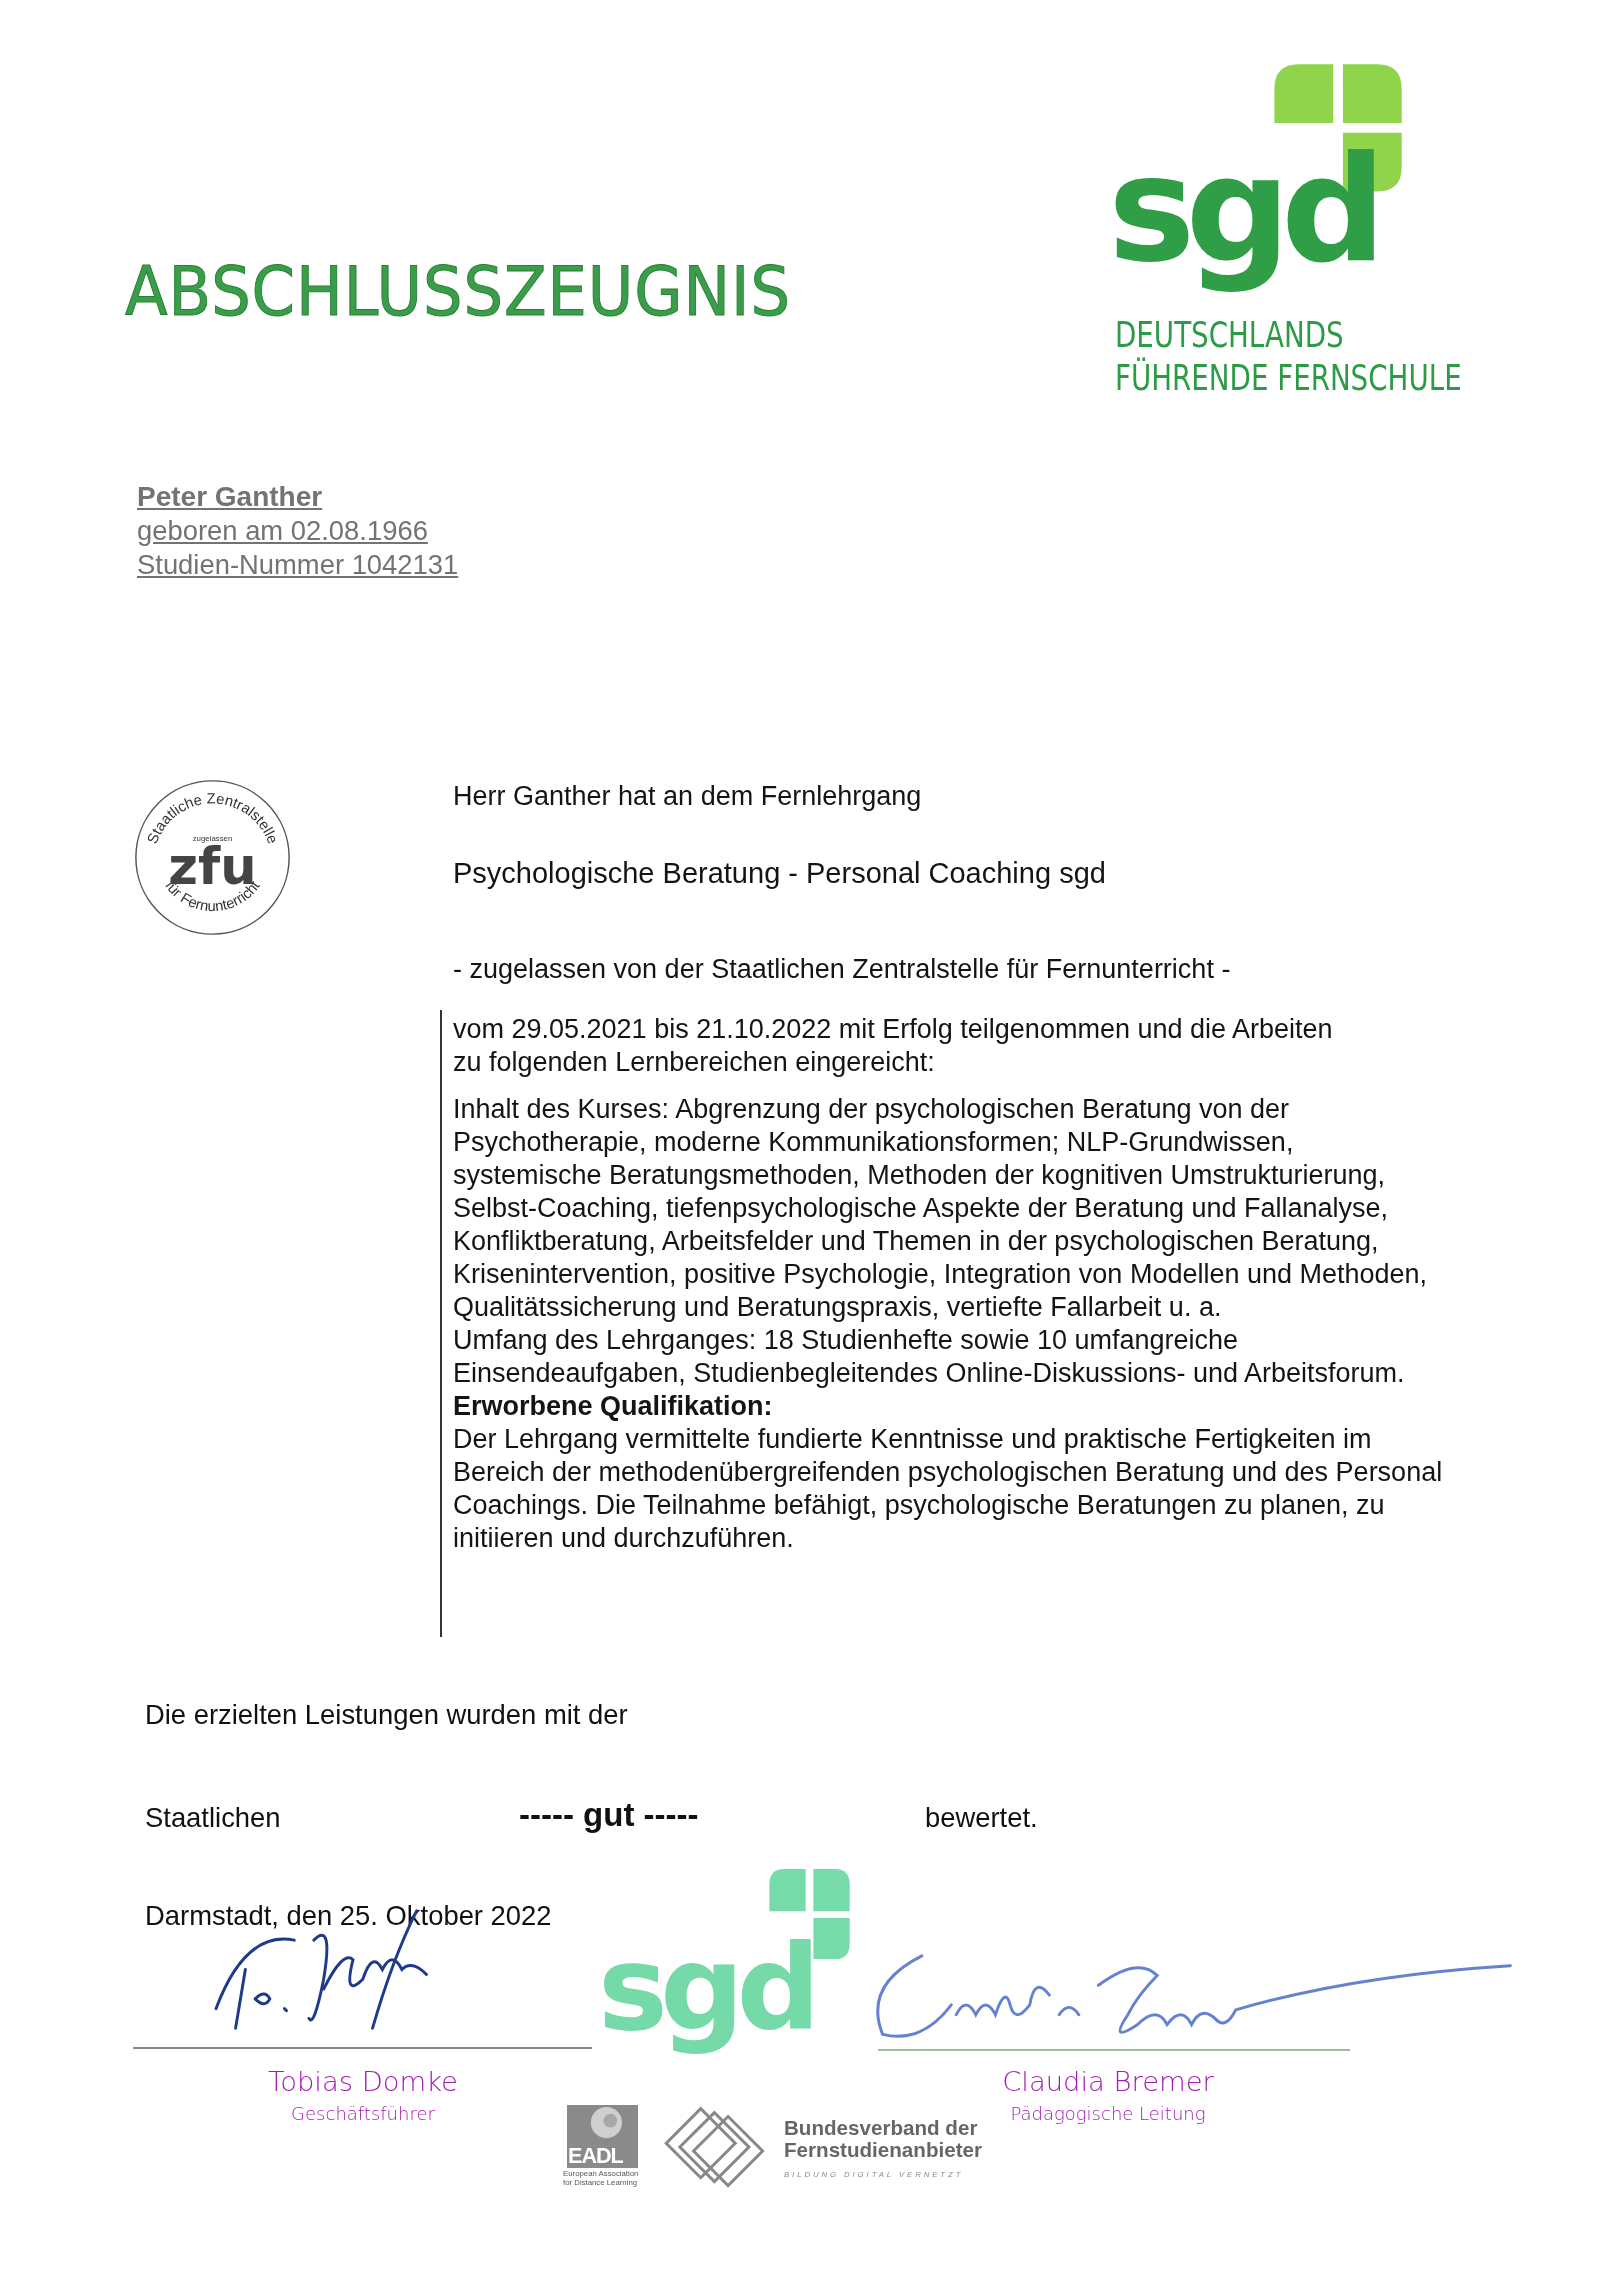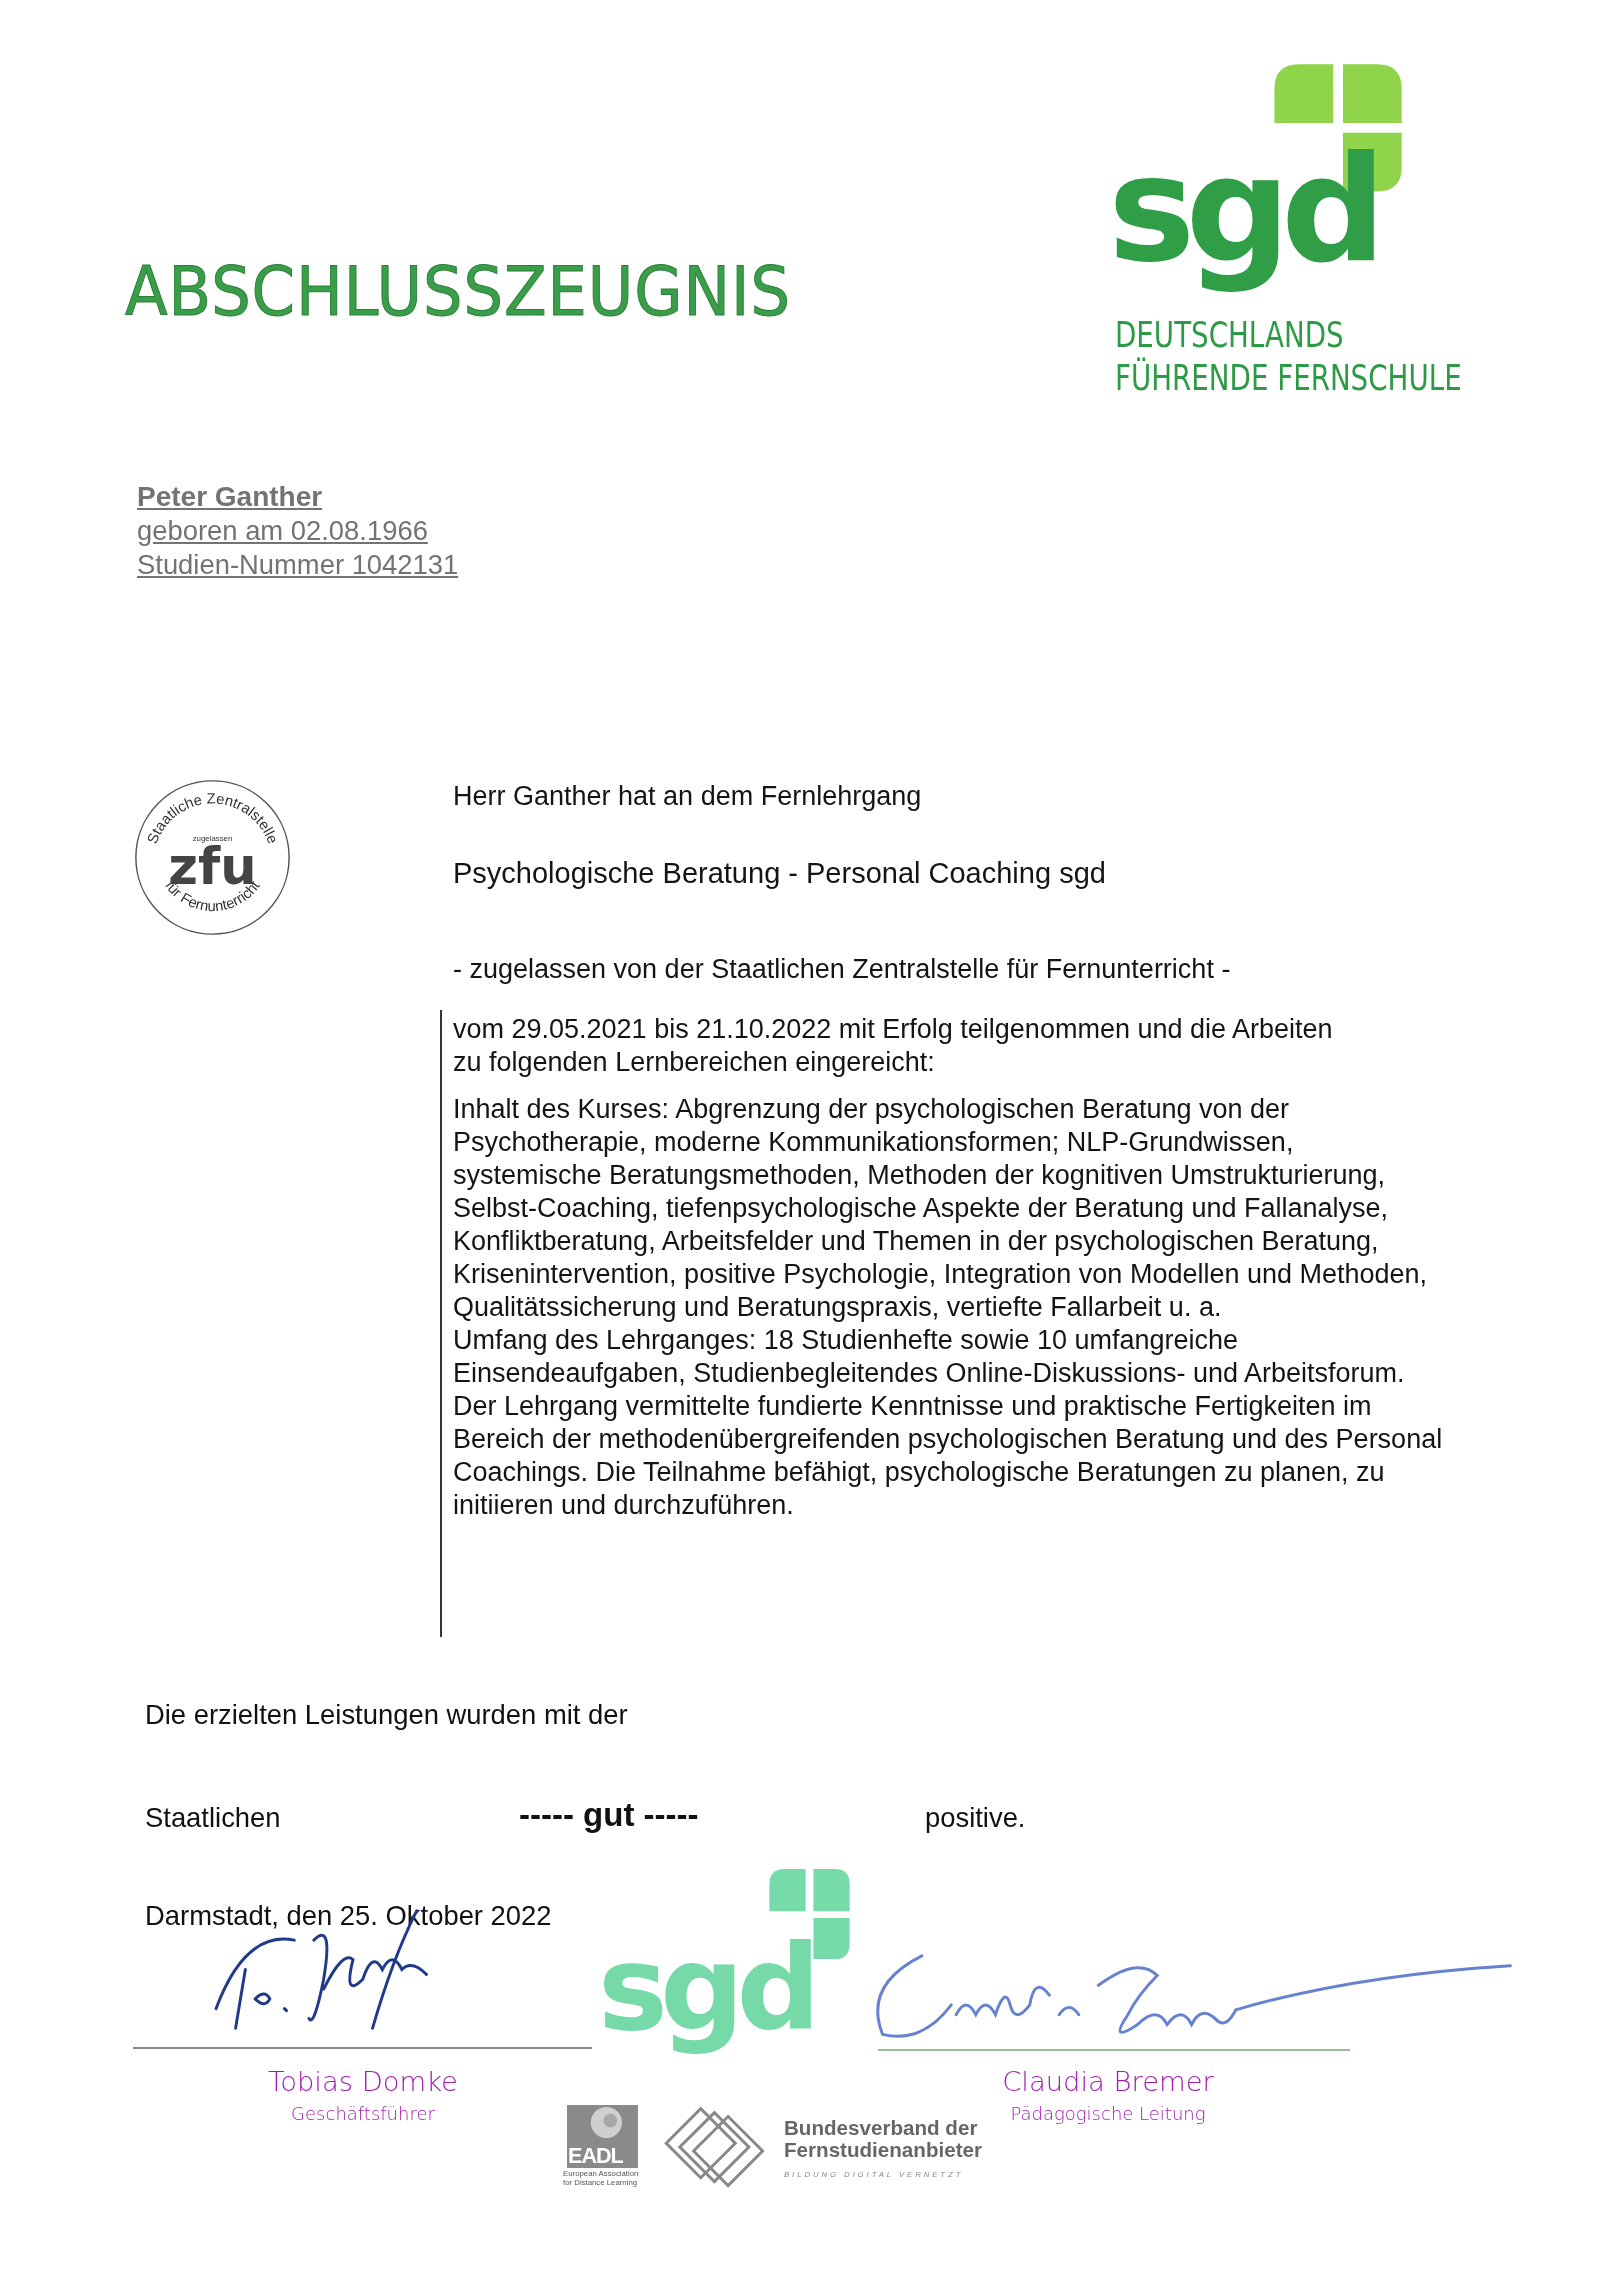--- a/index.html
+++ b/index.html
@@ -108,27 +108,28 @@
 <div class="abs body-text approved">- zugelassen von der Staatlichen Zentralstelle für Fernunterricht -</div>
 
 <div class="abs vline"></div>
 
 <div class="abs body-text details">
   <p>vom 29.05.2021 bis 21.10.2022 mit Erfolg teilgenommen und die Arbeiten</p>
   <p>zu folgenden Lernbereichen eingereicht:</p>
   <div class="gap"></div>
   <p><span class="u">Inhalt des Kurses:</span><span> Abgrenzung der psychologischen Beratung von der Psychotherapie, moderne Kommunikationsformen; NLP-Grundwissen, systemische Beratungsmethoden, Methoden der kognitiven Umstrukturierung, Selbst-Coaching, tiefenpsychologische Aspekte der Beratung und Fallanalyse, Konfliktberatung, Arbeitsfelder und Themen in der psychologischen Beratung, Krisenintervention, positive Psychologie, Integration von Modellen und Methoden, Qualitätssicherung und Beratungspraxis, vertiefte Fallarbeit u. a.</span></p>
   <p><span class="u">Umfang des Lehrganges:</span><span> 18 Studienhefte sowie 10 umfangreiche Einsendeaufgaben, Studienbegleitendes Online-Diskussions- und Arbeitsforum.</span></p>
+  <p class="b">Erworbene Qualifikation:</p>
   <p>Der Lehrgang vermittelte fundierte Kenntnisse und praktische Fertigkeiten im Bereich der methodenübergreifenden psychologischen Beratung und des Personal Coachings. Die Teilnahme befähigt, psychologische Beratungen zu planen, zu initiieren und durchzuführen.</p>
 </div>
 
 <div class="abs perf">Die erzielten Leistungen wurden mit der</div>
 <div class="abs ges">Staatlichen</div>
 <div class="abs grade">----- gut -----</div>
-<div class="abs bew">positive.</div>
+<div class="abs bew">bewertet.</div>
 
 <div class="abs place">Darmstadt, den 25. Oktober 2022</div>
 
 <svg class="abs stamp" viewBox="0 0 290 200">
   <path d="M175 18 Q175 2 190 2 L212 2 L212 45 L175 45 Z" fill="#5fd39a" opacity="0.85"></path>
   <path d="M220 2 L242 2 Q257 2 257 18 L257 45 L220 45 Z" fill="#5fd39a" opacity="0.85"></path>
   <path d="M220 52 L257 52 L257 78 Q257 94 242 94 L220 94 Z" fill="#5fd39a" opacity="0.85"></path>
   <text x="0" y="165" font-family="DejaVu Sans, sans-serif" font-weight="bold" font-size="120" fill="#5fd39a" opacity="0.85" letter-spacing="-8">sgd</text>
 </svg>
 

